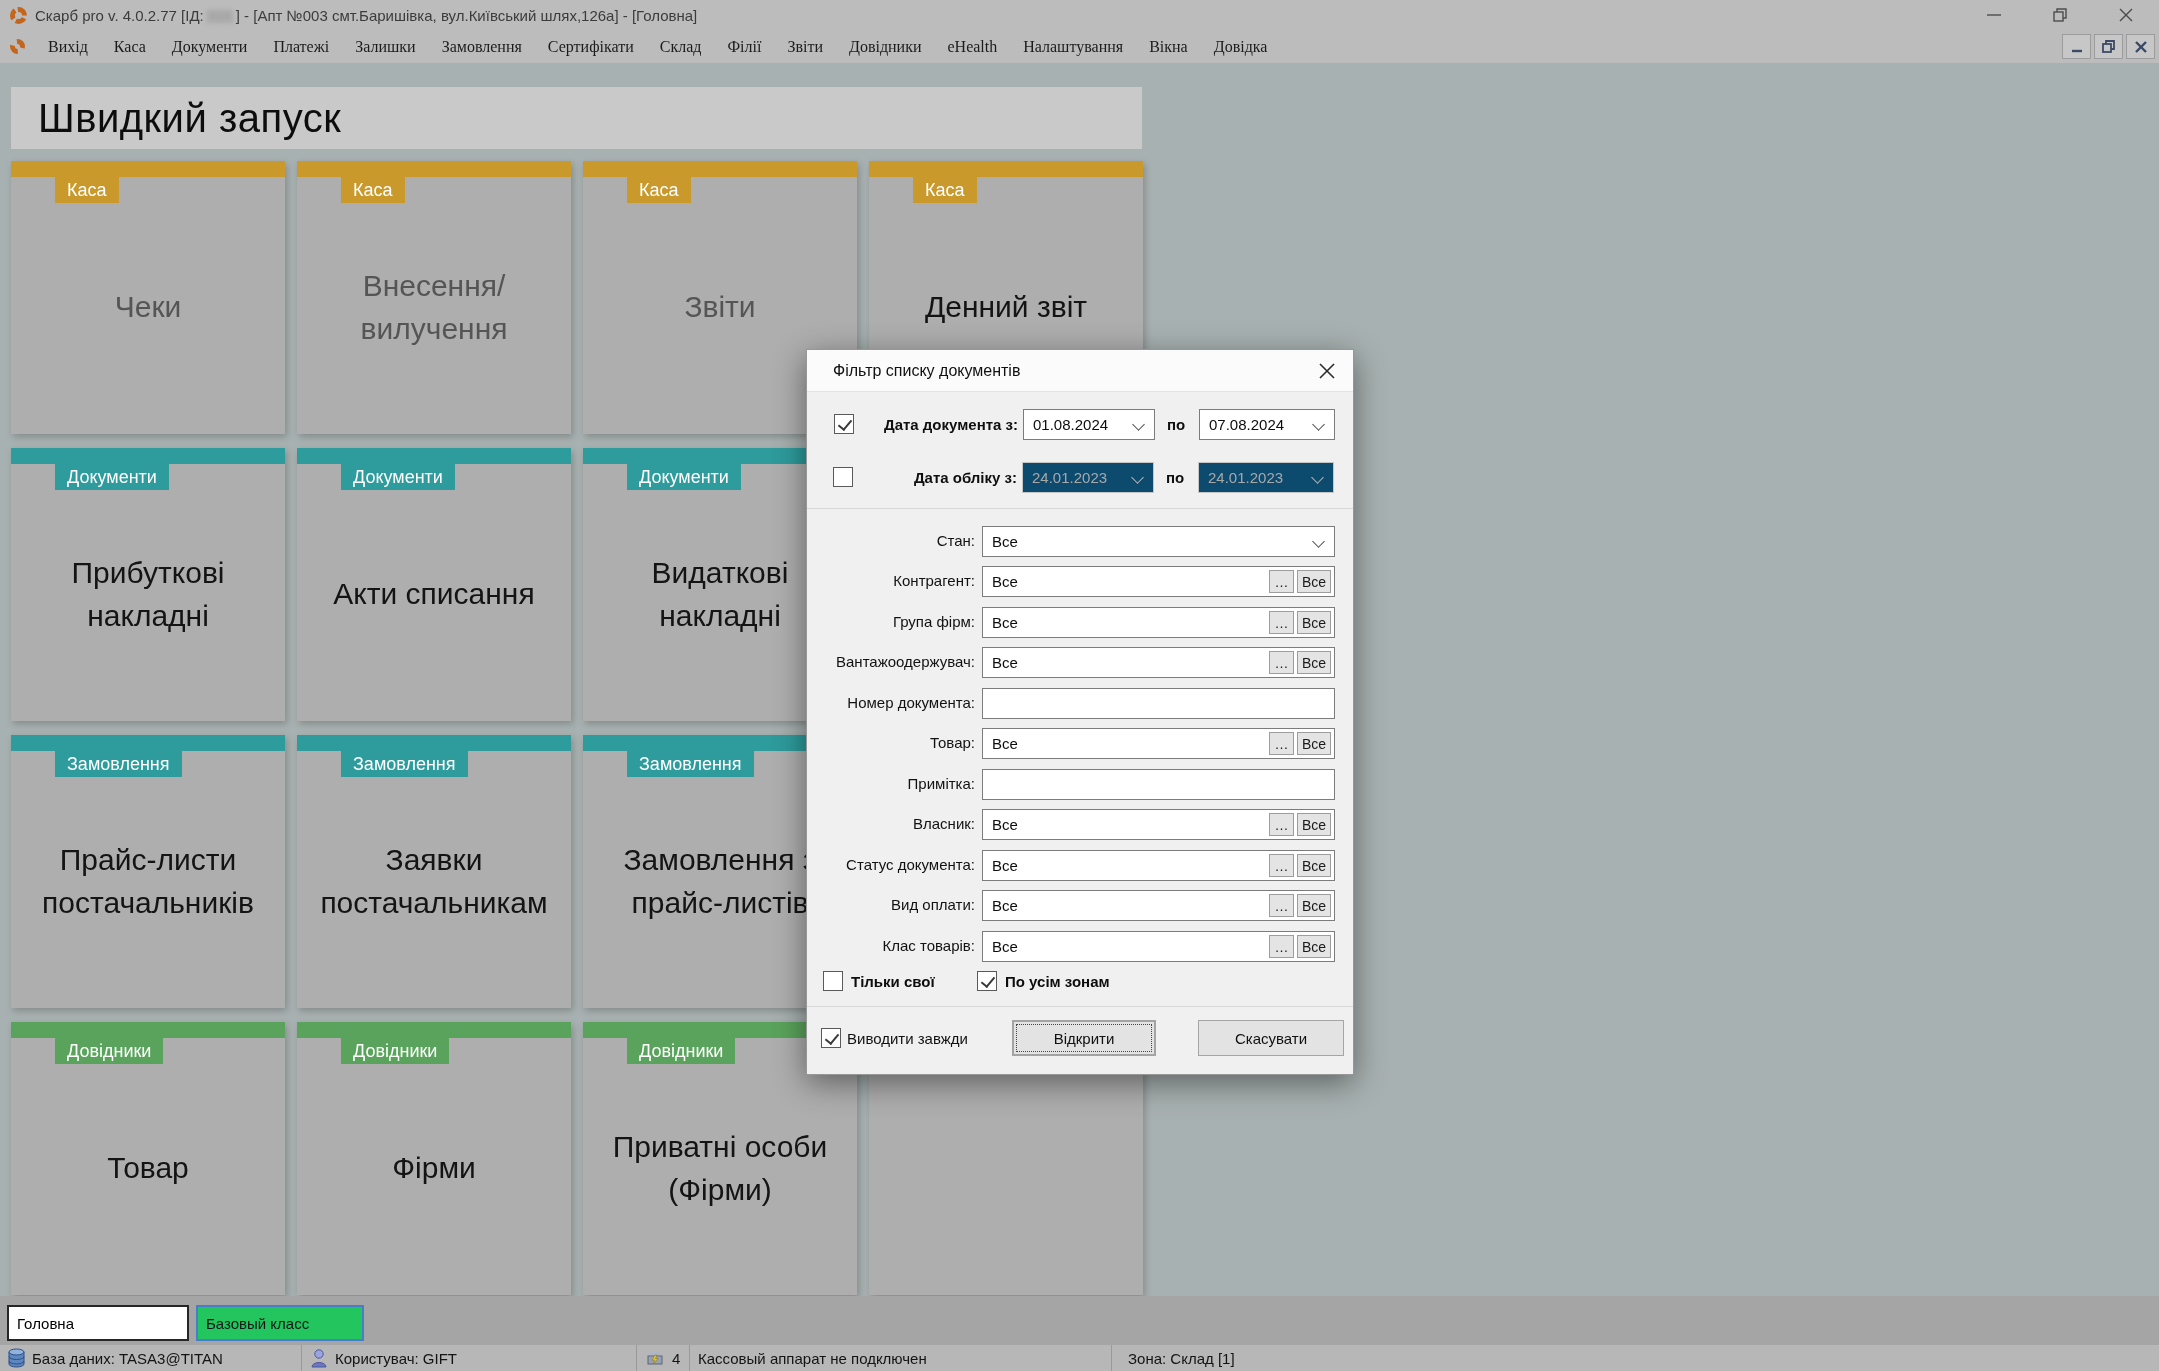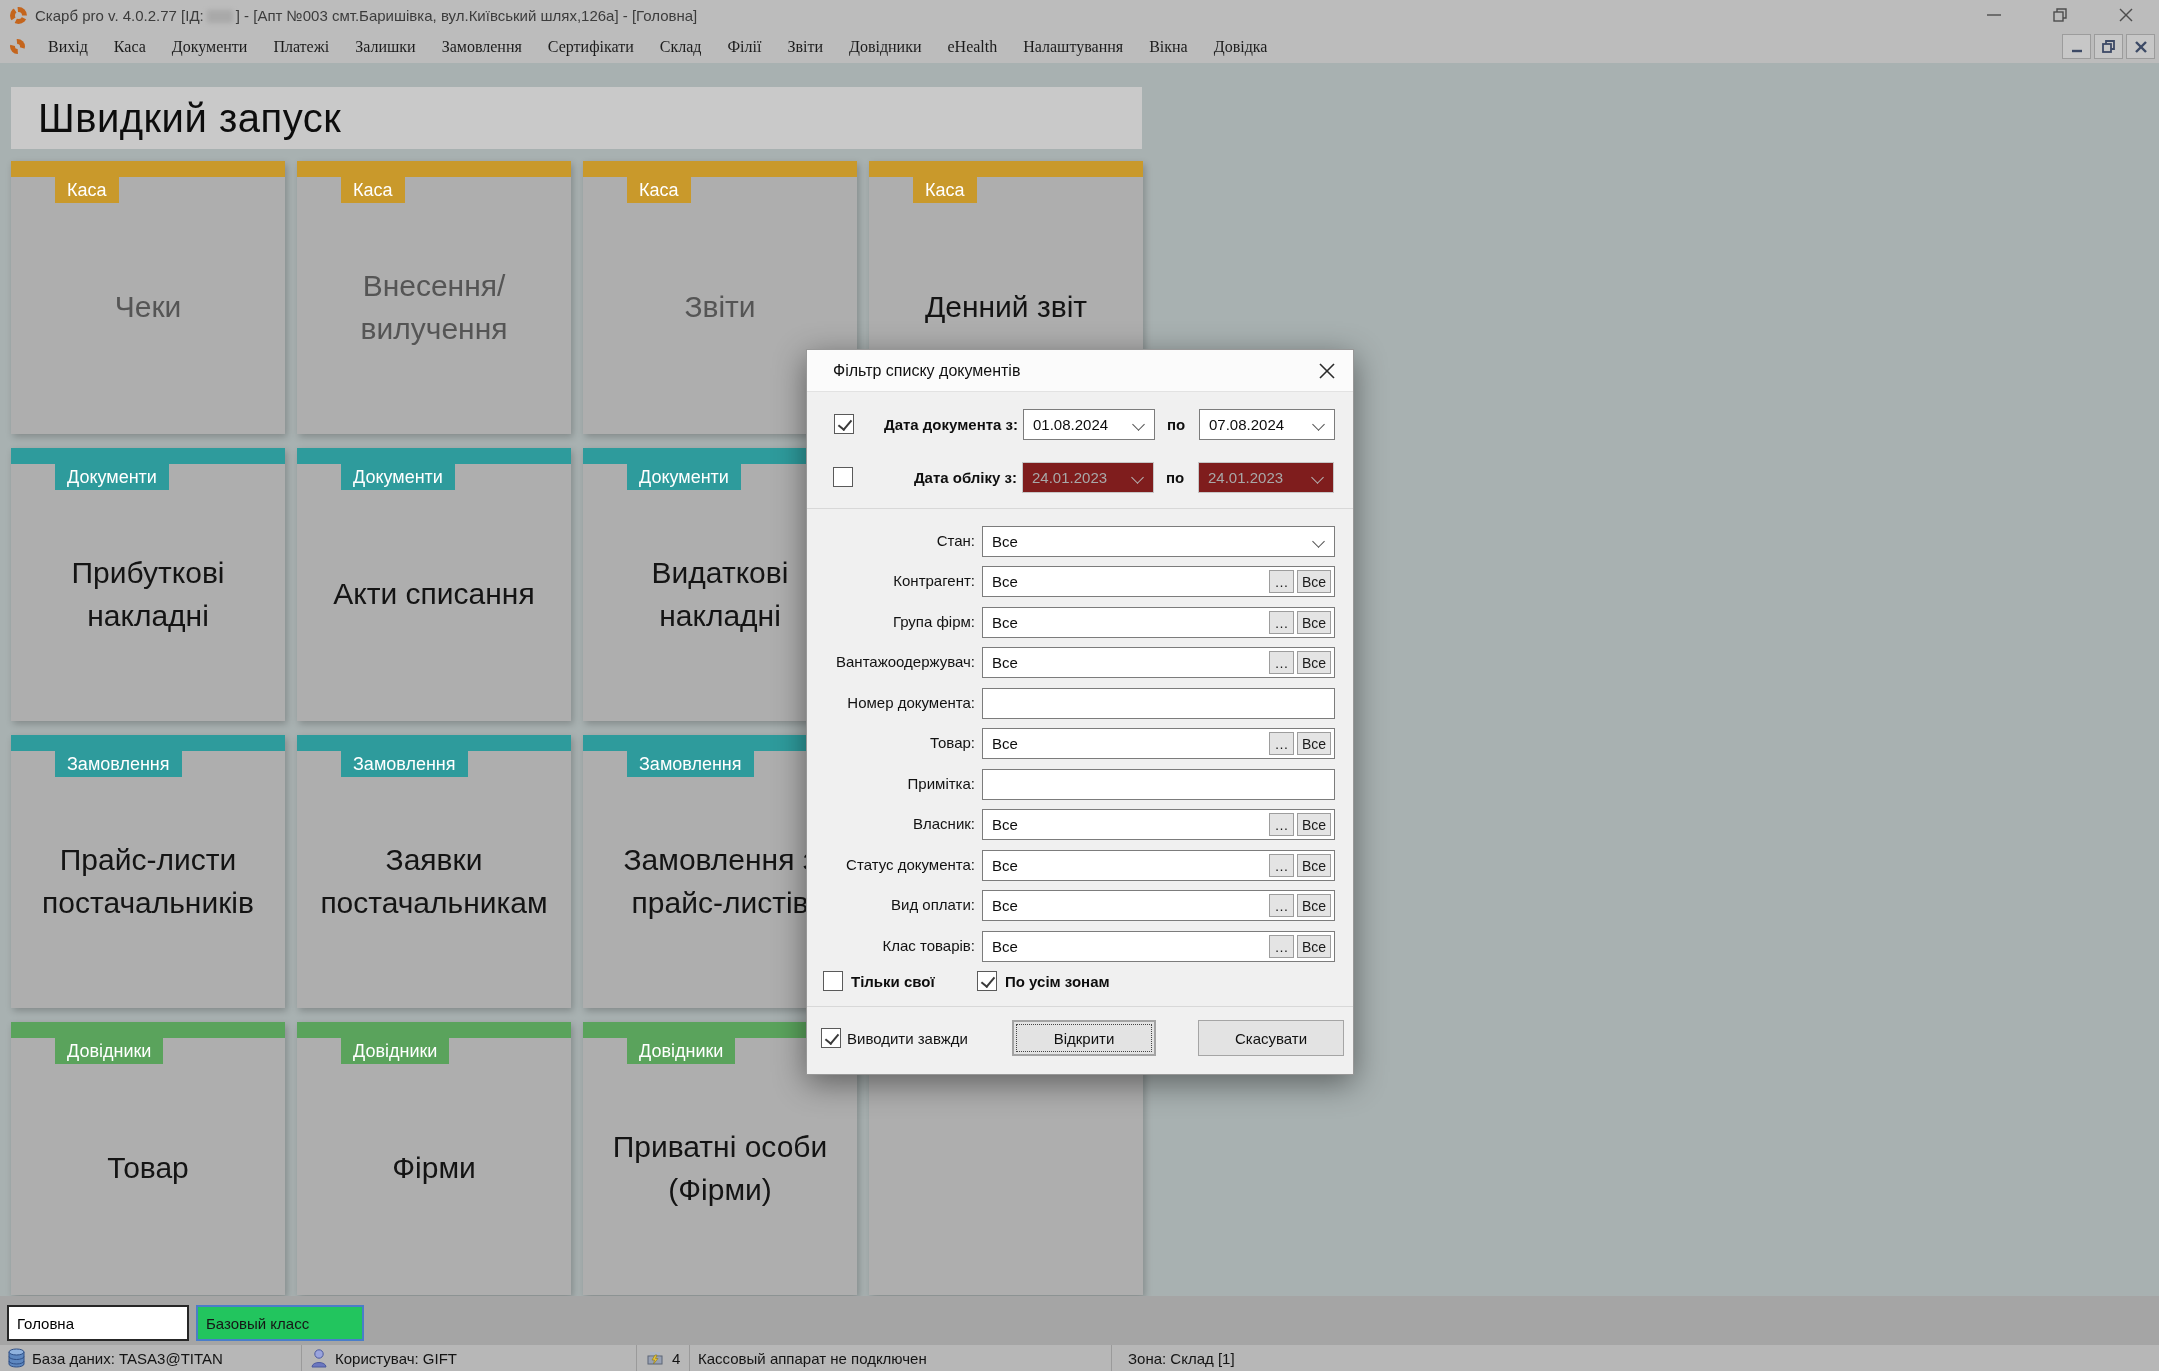--- a/index.html
+++ b/index.html
@@ -61,21 +61,21 @@
         border:solid #3a3a3a; border-width:0 2.4px 2.4px 0; transform:rotate(40deg); }
 
   .drow { position:absolute; height:31px; display:flex; align-items:center; }
   .dlabel { font-weight:bold; color:#0f0f0f; text-align:right; position:absolute; }
   .flabel { position:absolute; left:2px; width:166px; text-align:right; color:#121212; top:6px; }
 
   .combo { position:absolute; height:31px; background:#ffffff; border:1px solid #7c7c7c;
            padding:0 30px 0 9px; display:flex; align-items:center; color:#0d0d0d; }
   .combo .chev { position:absolute; right:11px; top:10px; width:9px; height:9px;
                  border:solid #4e4e4e; border-width:0 0 1.8px 1.8px; transform:rotate(-45deg); }
-  .combo.disabled { border-color:#c6c6c6; background:#7f1d1d; color:#a8a8a8; }
+  .combo.disabled { border-color:#c6c6c6; background:#0c4a6e; color:#a8a8a8; }
   .combo.disabled .chev { border-color:#b8b8b8; }
 
   .tinput { position:absolute; height:31px; background:#ffffff; border:1px solid #7c7c7c;
             font-family:"Liberation Sans",sans-serif; font-size:15px; padding:0 8px; color:#111; }
   .picker { position:absolute; left:175px; width:353px; height:31px; background:#ffffff;
             border:1px solid #7c7c7c; display:flex; align-items:center; padding-left:9px; color:#0d0d0d; }
   .pbtns { position:absolute; right:3px; top:3px; display:flex; gap:3px; }
   .pbtn { height:23px; background:#e4e4e4; border:1px solid #9d9d9d; font-family:"Liberation Sans",sans-serif;
           font-size:14px; color:#1a1a1a; display:flex; align-items:center; justify-content:center; cursor:default; }
   .pbtn.dots { width:25px; }

